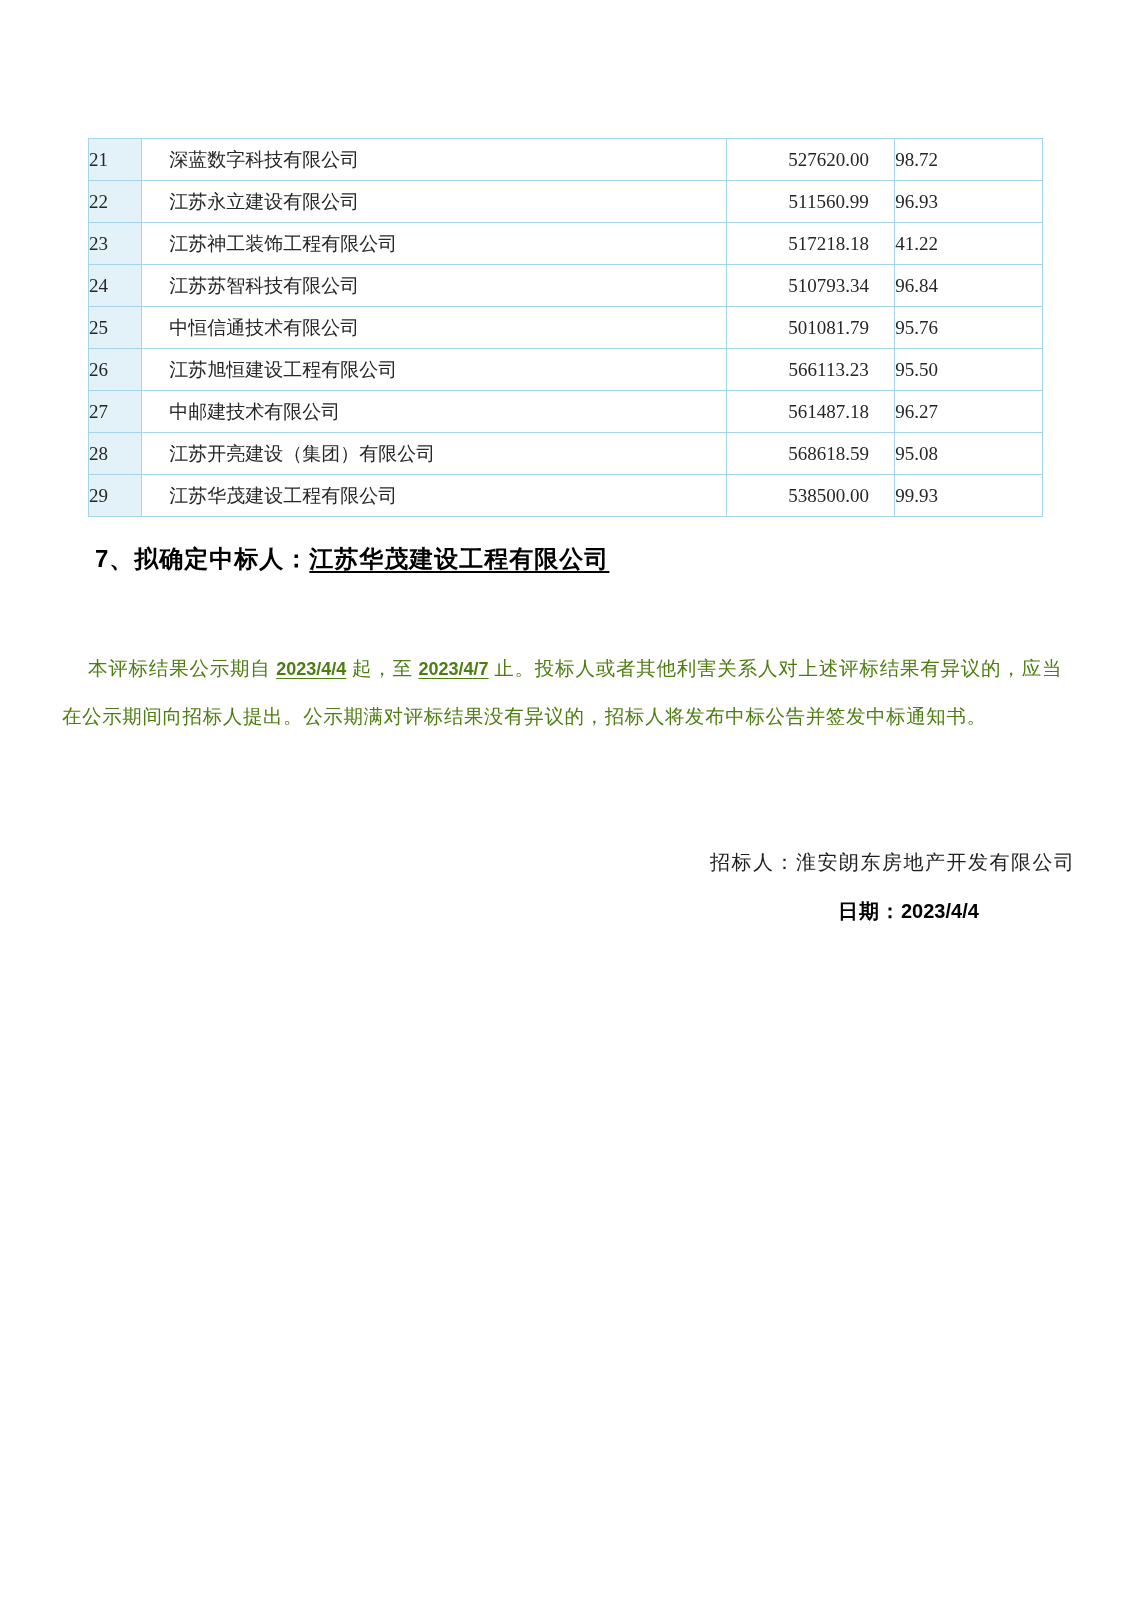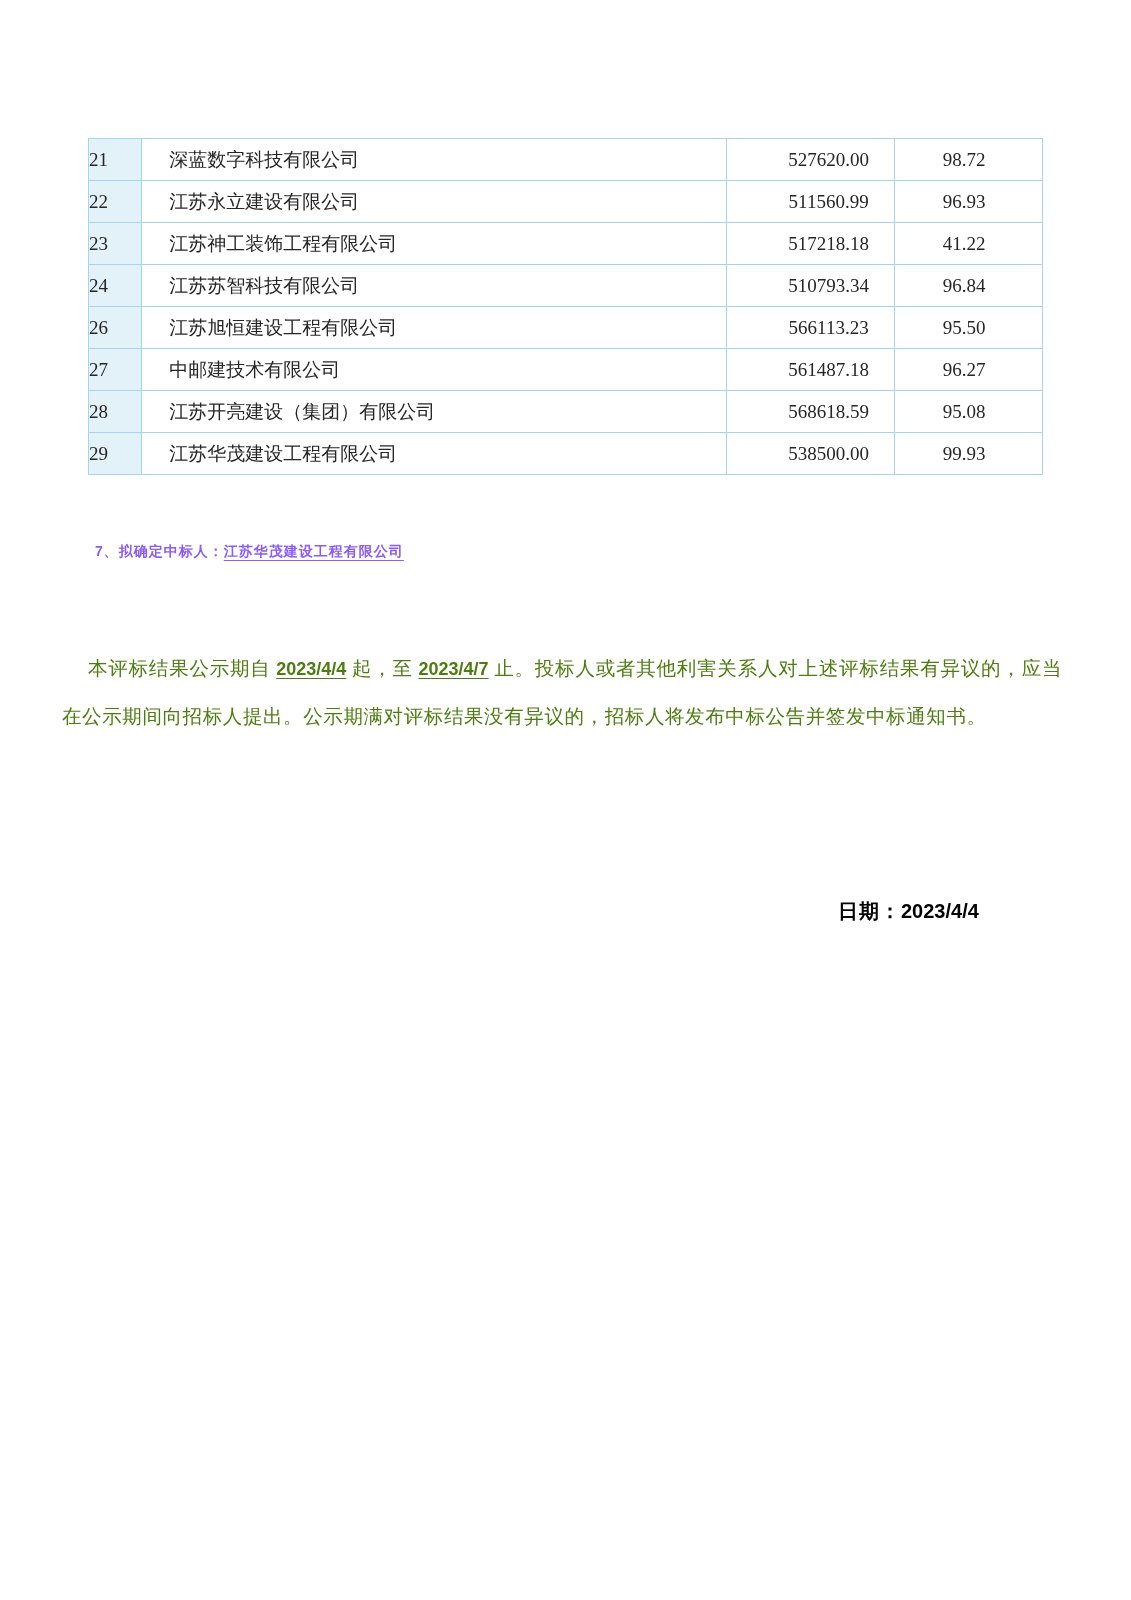--- a/index.html
+++ b/index.html
@@ -27,31 +27,31 @@
   table.bid-table td {
     border:1px solid #a6d4ea;
     height:42px;
     vertical-align:middle;
     overflow:hidden;
     white-space:nowrap;
   }
   td.c-no    { width:52px;  text-align:left; background:#e3f1f9; }
   td.c-name  { width:570px; text-align:left; padding-left:27px; }
   td.c-amt   { width:164px; text-align:center;padding-left:36px; }
-  td.c-score { width:144px; text-align:center; padding-right:9px; }
+  td.c-score { width:144px; text-align:left; padding-right:9px; }
 
   
   .sec7 {
     position:absolute;
     left:95px;
     top:543px;
     font-family:"Liberation Sans","DejaVu Sans",sans-serif;
     font-weight:bold;
-    font-size:14px;
-    color:#8b5cf6;
+    font-size:24px;
+    color:#000000;
     letter-spacing:1px;
     white-space:nowrap;
   }
   .sec7 .winner {
     text-decoration:underline;
     text-underline-offset:4px;
   }
 
   
   .notice {
@@ -126,20 +126,26 @@
         <td class="c-amt">517218.18</td>
         <td class="c-score">41.22</td>
       </tr>
       <tr>
         <td class="c-no">24</td>
         <td class="c-name">江苏苏智科技有限公司</td>
         <td class="c-amt">510793.34</td>
         <td class="c-score">96.84</td>
       </tr>
       <tr>
+        <td class="c-no">25</td>
+        <td class="c-name">中恒信通技术有限公司</td>
+        <td class="c-amt">501081.79</td>
+        <td class="c-score">95.76</td>
+      </tr>
+      <tr>
         <td class="c-no">26</td>
         <td class="c-name">江苏旭恒建设工程有限公司</td>
         <td class="c-amt">566113.23</td>
         <td class="c-score">95.50</td>
       </tr>
       <tr>
         <td class="c-no">27</td>
         <td class="c-name">中邮建技术有限公司</td>
         <td class="c-amt">561487.18</td>
         <td class="c-score">96.27</td>
@@ -160,18 +166,21 @@
   </table>
 
   <div class="sec7">
     <span>7、拟确定中标人：</span><span class="winner">江苏华茂建设工程有限公司</span>
   </div>
 
   <div class="notice">
     <span>本评标结果公示期自 </span><span class="date-strong">2023/4/4</span><span> 起，至 </span><span class="date-strong">2023/4/7</span><span> 止。投标人或者其他利害关系人对上述评标结果有异议的，应当在公示期间向招标人提出。公示期满对评标结果没有异议的，招标人将发布中标公告并签发中标通知书。</span>
   </div>
 
+  <div class="sig-bidder">
+    <span>招标人：</span><span>淮安朗东房地产开发有限公司</span>
+  </div>
 
   <div class="sig-date">
     <span>日期：</span><span class="num">2023/4/4</span>
   </div>
 
 </div>
 
 </body></html>

